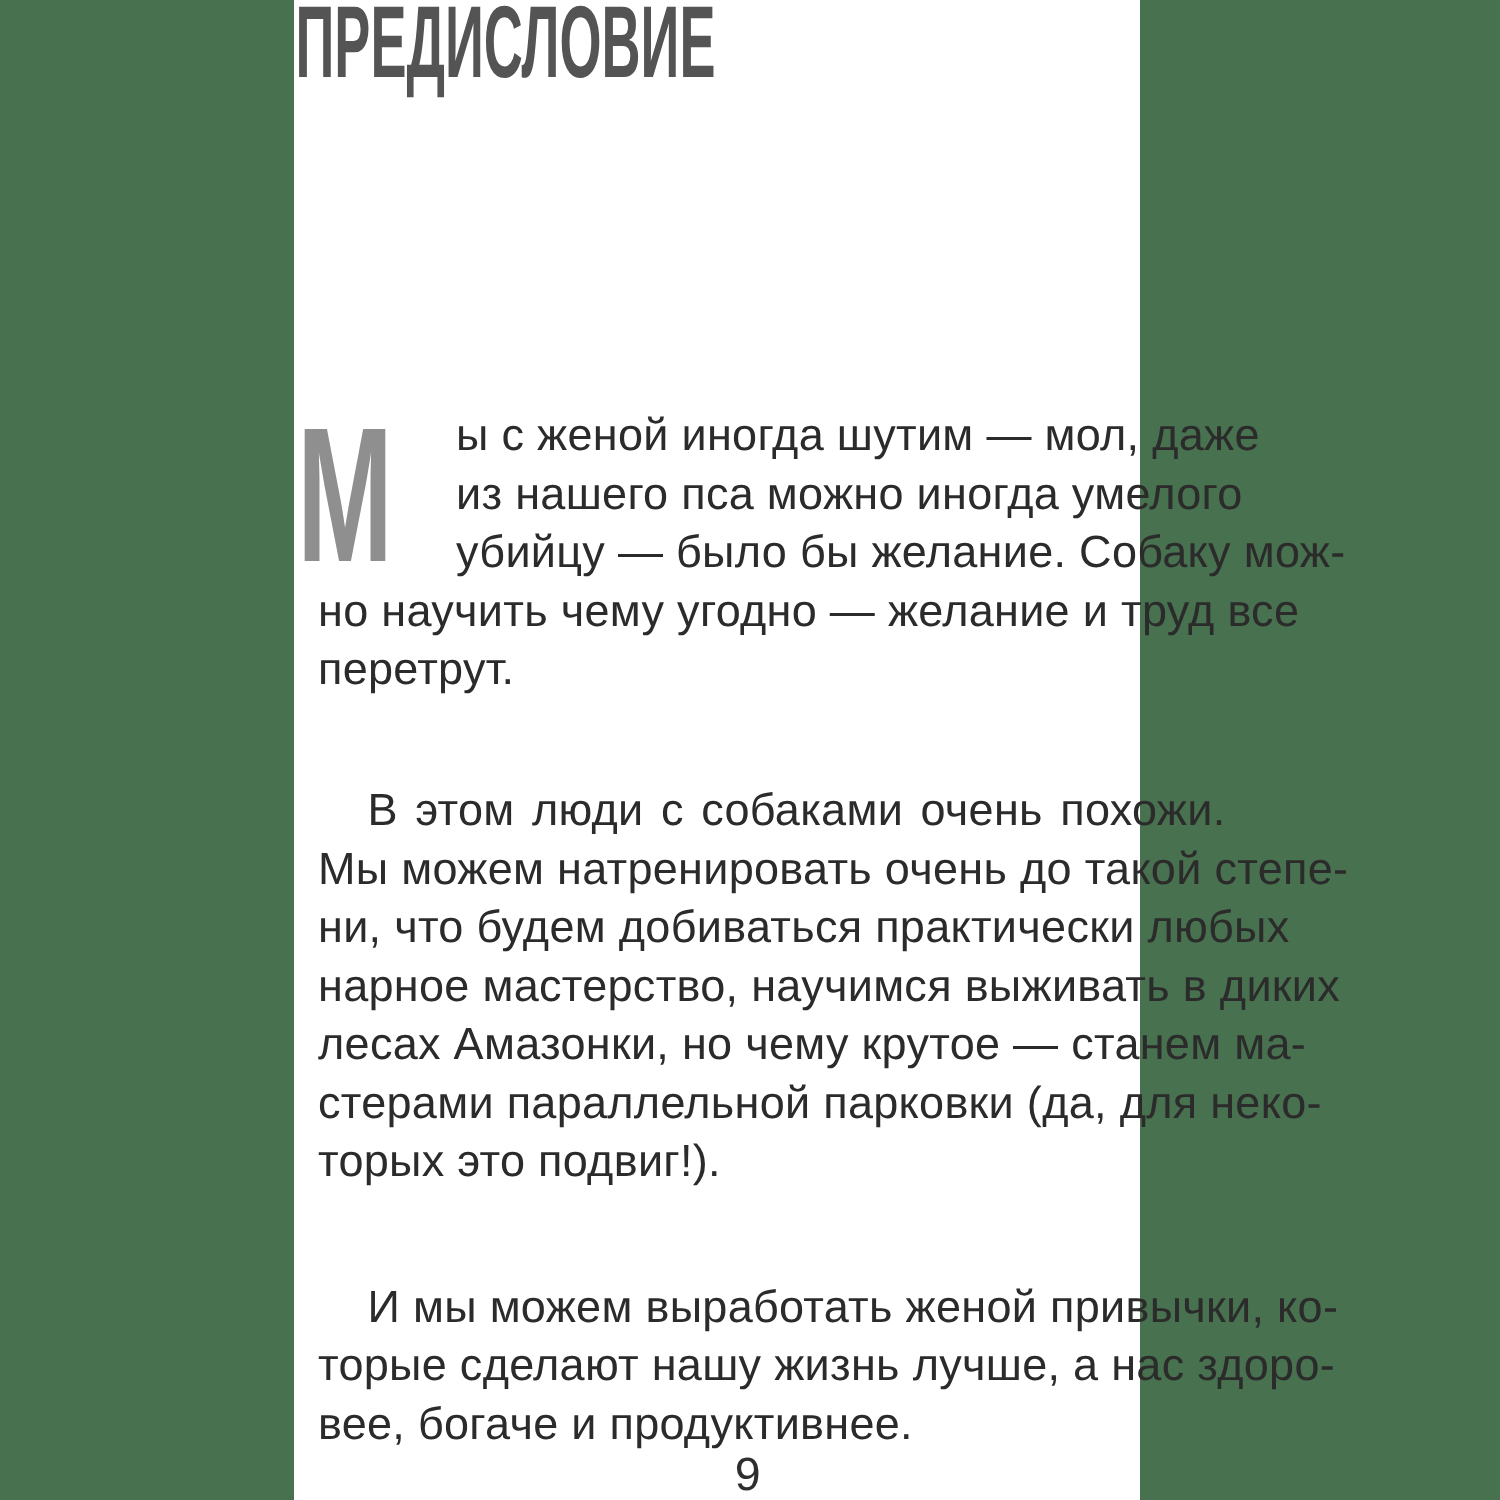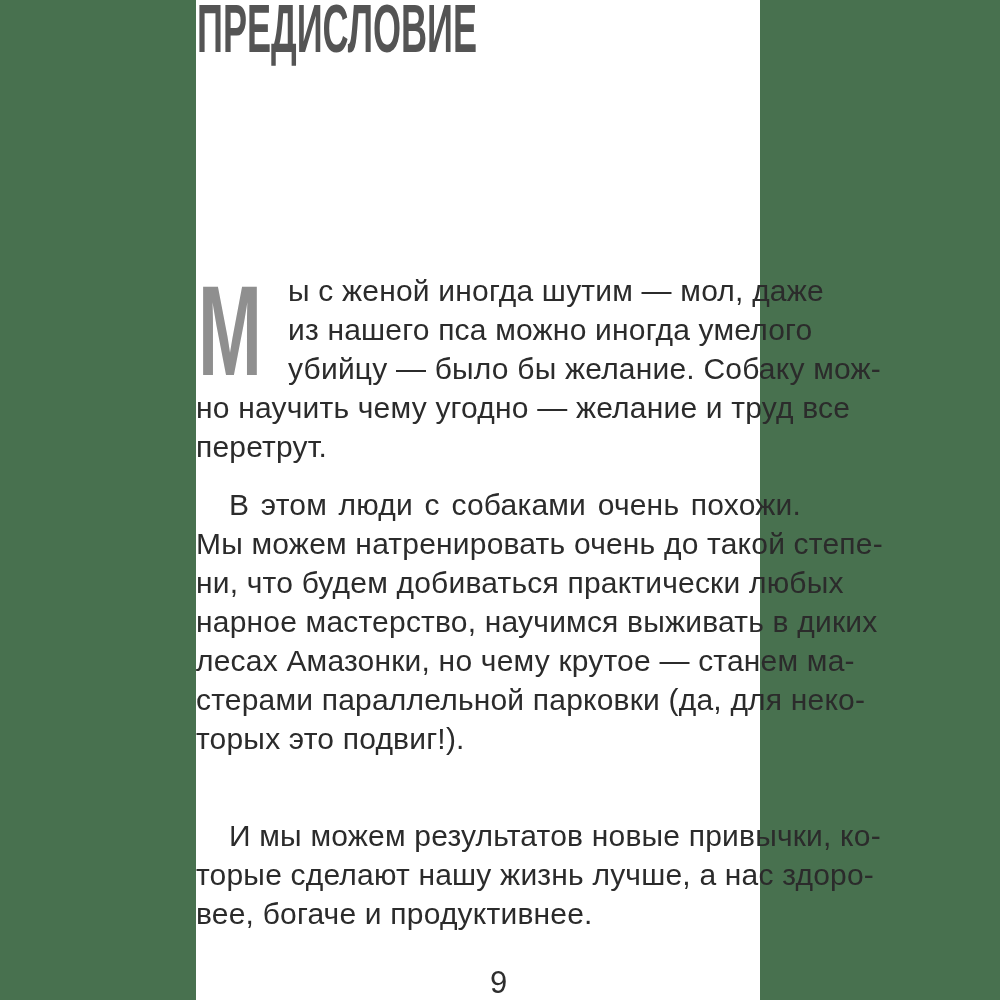--- a/index.html
+++ b/index.html
@@ -44,37 +44,38 @@
     font-weight: bold;
     color: #8f8f8f;
     transform: scaleX(0.60);
     transform-origin: 0 0;
   }
 
   .para {
     position: absolute;
     left: 0;
     width: 605px;
+    padding-left: 16px;
   }
   #para-1 { top: 271px; }
   #para-2 { top: 485px; }
   #para-3 { top: 816px; }
 
   .line {
     height: 39px;
     font-size: 30px;
     line-height: 39px;
     color: #2b2b2b;
     letter-spacing: 0.2px;
     text-align: justify;
     text-align-last: justify;
     white-space: nowrap;
   }
   .line.beside { margin-left: 92px; }
-  .line.indent { text-indent: 33px; }
+  .line.indent { text-indent: 33px; margin-top: 36px; }
   .line.para-last { text-align-last: left; white-space: normal; }
 
   .page-number {
     position: absolute;
     left: 0;
     top: 967px;
     width: 605px;
     text-align: center;
     font-size: 31px;
     line-height: 31px;
@@ -102,19 +103,19 @@
     <div class="line indent">В этом люди с собаками очень похожи.</div>
     <div class="line">Мы можем натренировать очень до такой степе-</div>
     <div class="line">ни, что будем добиваться практически любых</div>
     <div class="line">нарное мастерство, научимся выживать в диких</div>
     <div class="line">лесах Амазонки, но чему крутое — станем ма-</div>
     <div class="line">стерами параллельной парковки (да, для неко-</div>
     <div class="line para-last">торых это подвиг!).</div>
   </div>
 
   <div class="para" id="para-3">
-    <div class="line indent">И мы можем результатов новые привычки, ко-</div>
+    <div class="line indent">И мы можем выработать женой привычки, ко-</div>
     <div class="line">торые сделают нашу жизнь лучше, а нас здоро-</div>
     <div class="line para-last">вее, богаче и продуктивнее.</div>
   </div>
 
   <div class="page-number">9</div>
 </div>
 
 </body></html>

